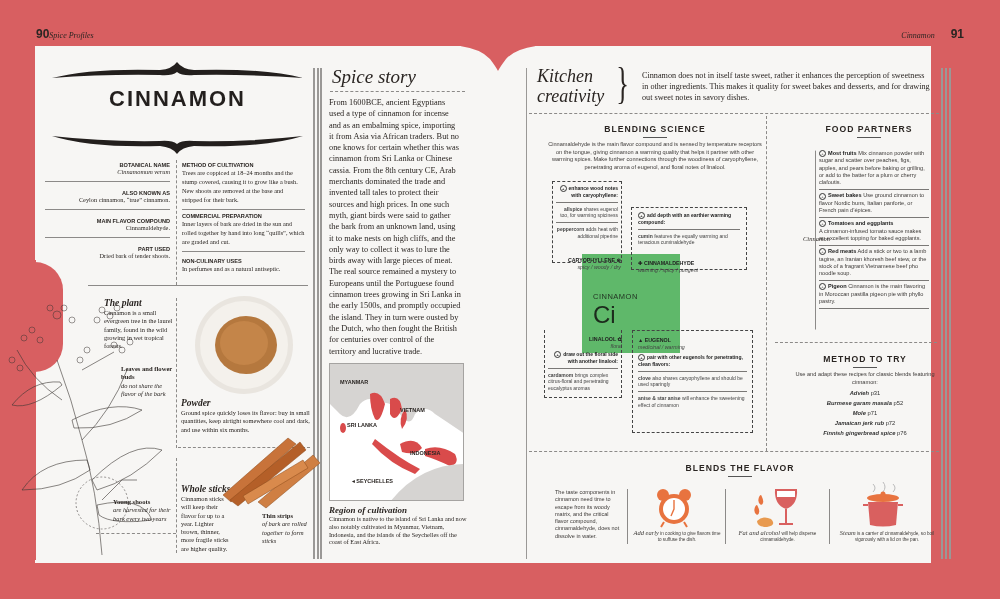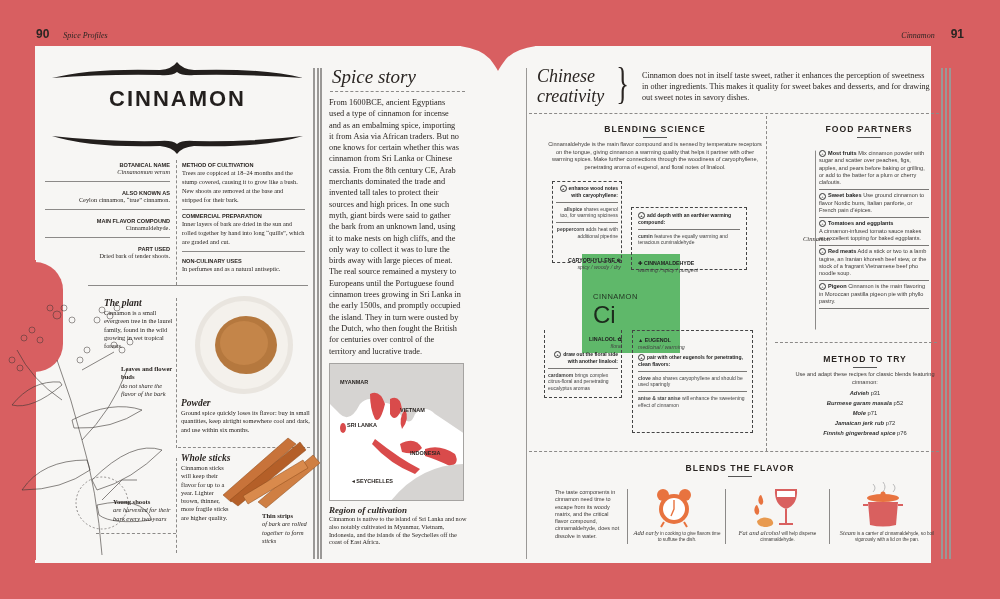--- a/index.html
+++ b/index.html
@@ -1,19 +1,19 @@
 <!DOCTYPE html>
 <html><head>
 <meta charset="utf-8">
 <style>
 *{box-sizing:border-box;margin:0;padding:0}
 body{width:1000px;height:599px;background:#d85f61;position:relative;overflow:hidden;font-family:"Liberation Serif",serif;color:#2a2522}
 .folio{position:absolute;top:27px;font-size:8px}
 .folio b{font-family:"Liberation Sans",sans-serif;font-weight:bold;font-size:12px;color:#2a2522}
-.folio i{font-style:italic;font-size:8px;margin-left:14px}
+.folio i{font-style:italic;font-size:8px;}
 #folio-left{left:36px}
 #folio-right{right:36px}
 #folio-right i{margin-left:0;margin-right:16px}
 .page{position:absolute;top:46px;height:517px;background:#f7f6f4}
 #page-left{left:35px;width:462px;border-radius:0 0 0 0}
 #page-right{left:497px;width:434px}
 .notch{position:absolute;left:460px;top:37px;width:76px;height:40px;background:#d85f61;border-radius:0 0 40px 40px;clip-path:path('M0 0 L76 0 L76 9 Q55 12 46 22 Q40 30 38 34 Q36 30 30 22 Q21 12 0 9 Z')}
 .cutout{position:absolute;left:35px;top:262px;width:28px;height:110px;background:#d85f61;border-radius:0 40px 40px 0}
 .cutout2{position:absolute;left:0;top:260px;width:36px;height:300px;background:#d85f61}
 .rules{position:absolute;width:2px;background:#9a9896}
@@ -197,21 +197,21 @@
   <circle cx="50" cy="50" r="44" fill="#f4f1ec"></circle>
   <ellipse cx="52" cy="50" rx="31" ry="29" fill="#b5783e"></ellipse>
   <ellipse cx="50" cy="48" rx="24" ry="22" fill="#c48549"></ellipse>
 </svg>
 <div class="blurb" style="left:181px;top:398px;width:130px">
   <div class="h">Powder</div>
   <div>Ground spice quickly loses its flavor: buy in small quantities, keep airtight somewhere cool and dark, and use within six months.</div>
 </div>
 <div class="hdots" style="left:178px;top:447px;width:132px"></div>
 
-<div class="blurb" style="left:181px;top:453px;width:50px">
+<div class="blurb" style="left:181px;top:484px;width:50px">
   <div class="h">Whole sticks</div>
   <div>Cinnamon sticks will keep their flavor for up to a year. Lighter brown, thinner, more fragile sticks are higher quality.</div>
 </div>
 <svg style="position:absolute;left:218px;top:430px" width="104" height="80">
   <g stroke="#8a4a1a" stroke-width=".5">
     <path d="M5 65 L70 8 L78 14 L13 72Z" fill="#c8733a"></path>
     <path d="M12 70 L82 12 L88 20 L20 76Z" fill="#b45f28"></path>
     <path d="M40 72 L95 25 L102 33 L48 78Z" fill="#cf7f43"></path>
     <path d="M25 66 L85 30 L90 38 L30 74Z" fill="#d98a4c"></path>
   </g>
@@ -240,21 +240,21 @@
   <div class="lab" style="left:10px;top:15px">MYANMAR</div>
   <div class="lab" style="left:70px;top:43px">VIETNAM</div>
   <div class="lab" style="left:17px;top:58px">SRI LANKA</div>
   <div class="lab" style="left:80px;top:86px">INDONESIA</div>
   <div class="lab" style="left:22px;top:114px">◂ <span>SEYCHELLES</span></div>
 </div>
 <div id="region-title">Region of cultivation</div>
 <div id="region-body">Cinnamon is native to the island of Sri Lanka and now also notably cultivated in Myanmar, Vietnam, Indonesia, and the islands of the Seychelles off the coast of East Africa.</div>
 
 <div id="kc-title">
-  <div>Chinese</div>
+  <div>Kitchen</div>
   <div>creativity</div>
 </div>
 <div class="brace">}</div>
 <div id="kc-body">Cinnamon does not in itself taste sweet, rather it enhances the perception of sweetness in other ingredients. This makes it quality for sweet bakes and desserts, and for drawing out sweet notes in savory dishes.</div>
 <div class="hdots" style="left:529px;top:113px;width:410px"></div>
 <div class="vdots" style="left:766px;top:116px;height:335px"></div>
 
 <div class="sec-h" style="left:545px;top:124px;width:220px">BLENDING SCIENCE</div>
 <div id="bs-body">Cinnamaldehyde is the main flavor compound and is sensed by temperature receptors on the tongue, giving cinnamon a warming quality that helps it partner with other warming spices. Make further connections through the woodiness of caryophyllene, penetrating aroma of eugenol, and floral notes of linalool.</div>
 

